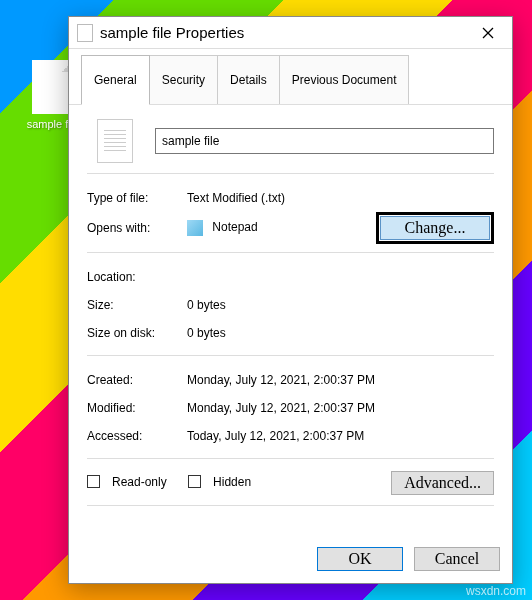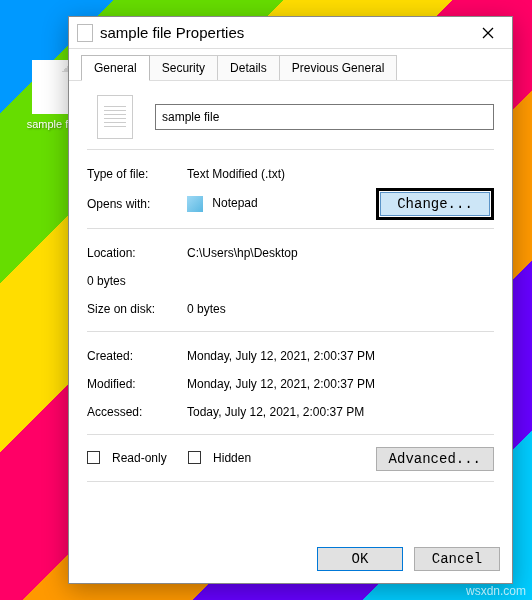--- a/index.html
+++ b/index.html
@@ -82,21 +82,21 @@
       justify-content: center;
       font-size: 15px;
       cursor: pointer;
     }
     .tabs {
       display: flex;
       padding: 6px 12px 0 12px;
       border-bottom: 1px solid #ddd;
     }
     .tab {
-      padding: 5px 12px;
+      padding: 17px 12px;
       border: 1px solid #ccc;
       border-bottom: none;
       background: #fafafa;
       font-size: 12px;
       cursor: pointer;
       margin-right: -1px;
       position: relative;
     }
     .tab.active {
       background: #fff;
@@ -167,22 +167,22 @@
     }
     .change-wrap {
       border: 3px solid #000;
       padding: 1px;
     }
     .btn {
       height: 24px;
       min-width: 86px;
       border: 1px solid #adadad;
       background: #e1e1e1;
-      font-family: Liberation Mono, monospace;
-      font-size: 14px;
+      font-family: Liberation Serif, serif;
+      font-size: 16px;
       cursor: pointer;
       padding: 0 12px;
     }
     .btn.highlight {
       background: #cde6f7;
       border-color: #5b93c7;
       min-width: 110px;
     }
     .btn:disabled {
       color: #a0a0a0;
@@ -241,21 +241,21 @@
         <line x1="1" y1="1" x2="11" y2="11" stroke="#000" stroke-width="1.2"></line>
         <line x1="11" y1="1" x2="1" y2="11" stroke="#000" stroke-width="1.2"></line>
       </svg>
     </div>
   </div>
 
   <div class="tabs">
     <div class="tab active">General</div>
     <div class="tab">Security</div>
     <div class="tab">Details</div>
-    <div class="tab">Previous General</div>
+    <div class="tab">Previous Document</div>
   </div>
 
   <div class="content">
 
     <div class="row-top">
       <div class="big-file-icon"></div>
       <input class="name-input" type="text" value="sample file" style="">
     </div>
 
     <hr class="sep">
@@ -273,23 +273,23 @@
       </div>
       <span class="change-wrap">
         <button class="btn highlight">Change...</button>
       </span>
     </div>
 
     <hr class="sep">
 
     <div class="grid-row">
       <div class="lbl">Location:</div>
-      <div class="val">C:\Users\hp\Desktop</div>
-    </div>
-    <div class="grid-row">
+    </div>
+    <div class="grid-row">
+      <div class="lbl">Size:</div>
       <div class="val">0 bytes</div>
     </div>
     <div class="grid-row">
       <div class="lbl">Size on disk:</div>
       <div class="val">0 bytes</div>
     </div>
 
     <hr class="sep">
 
     <div class="grid-row">

